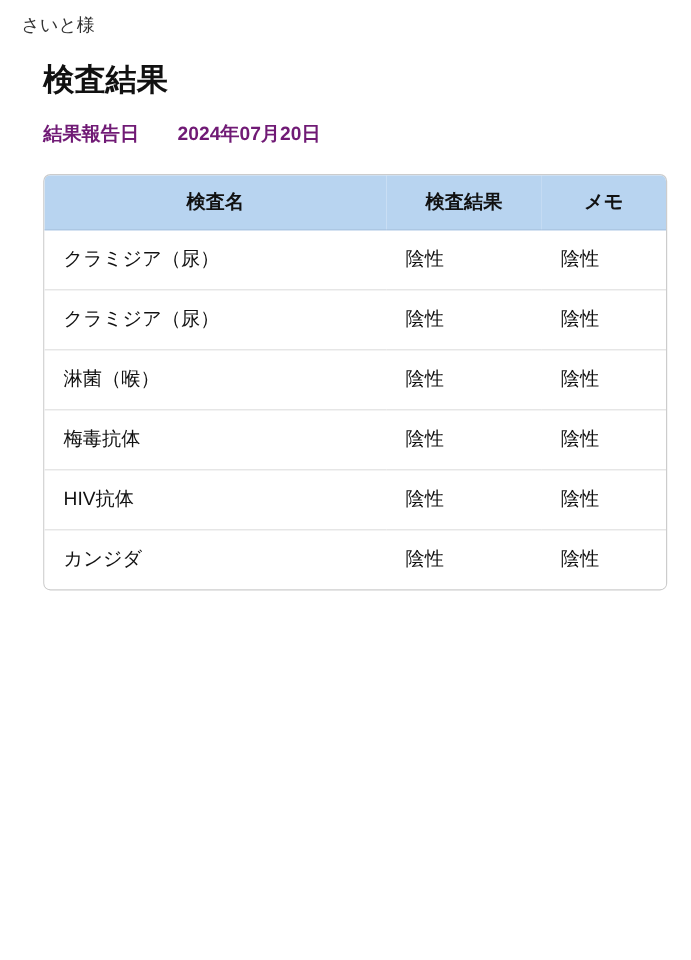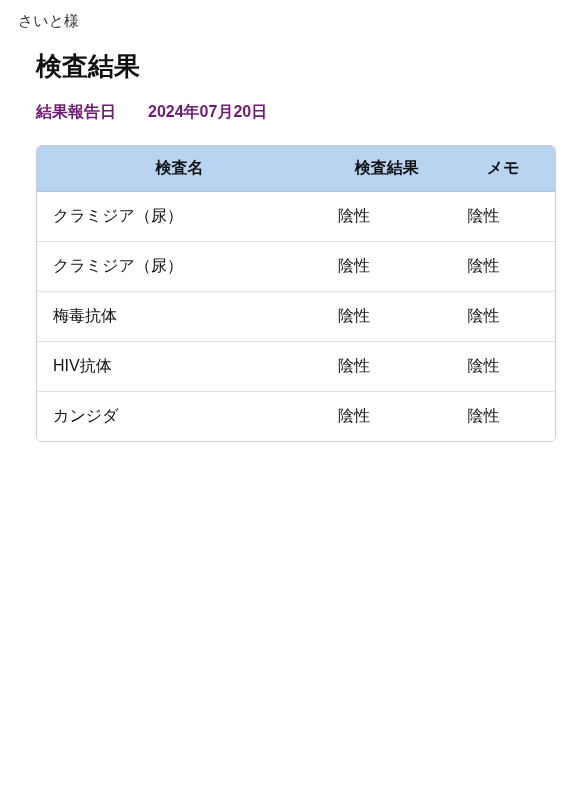--- a/index.html
+++ b/index.html
@@ -139,20 +139,25 @@
             <td>クラミジア（尿）</td>
             <td>陰性</td>
             <td>陰性</td>
           </tr>
           <tr>
             <td>クラミジア（尿）</td>
             <td>陰性</td>
             <td>陰性</td>
           </tr>
           <tr>
+            <td>淋菌（喉）</td>
+            <td>陰性</td>
+            <td>陰性</td>
+          </tr>
+          <tr>
             <td>梅毒抗体</td>
             <td>陰性</td>
             <td>陰性</td>
           </tr>
           <tr>
             <td>HIV抗体</td>
             <td>陰性</td>
             <td>陰性</td>
           </tr>
           <tr>

